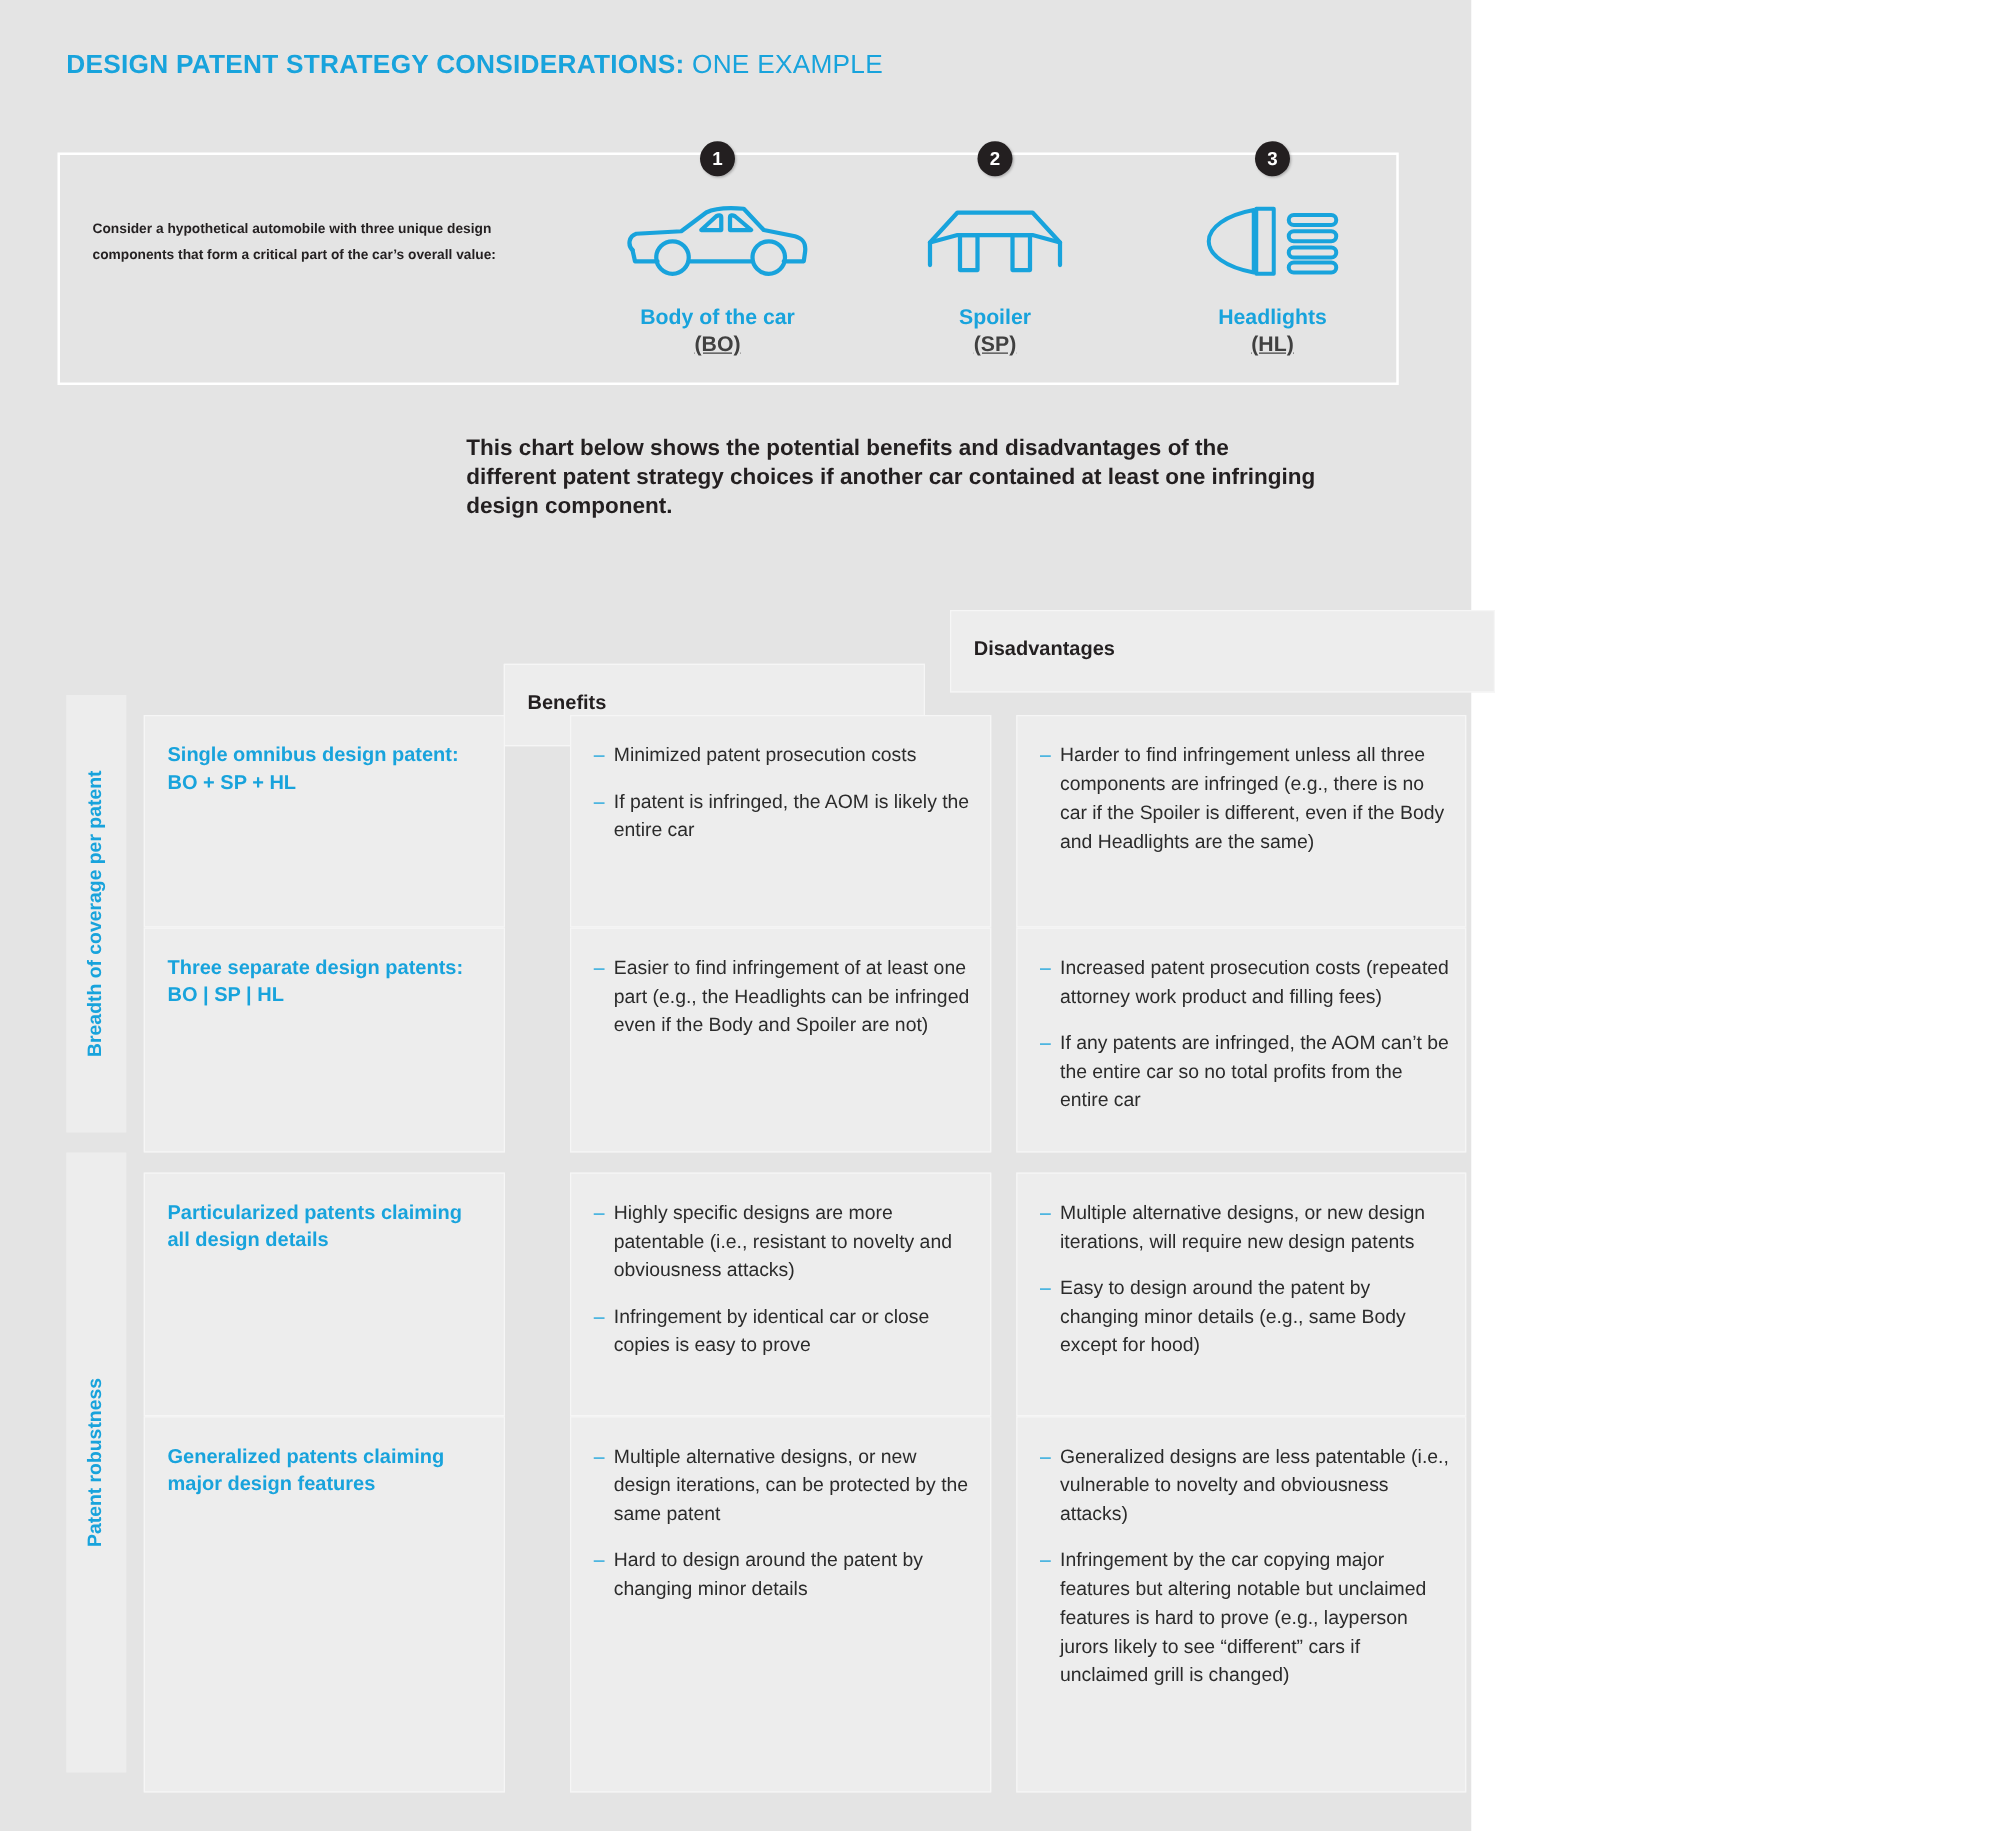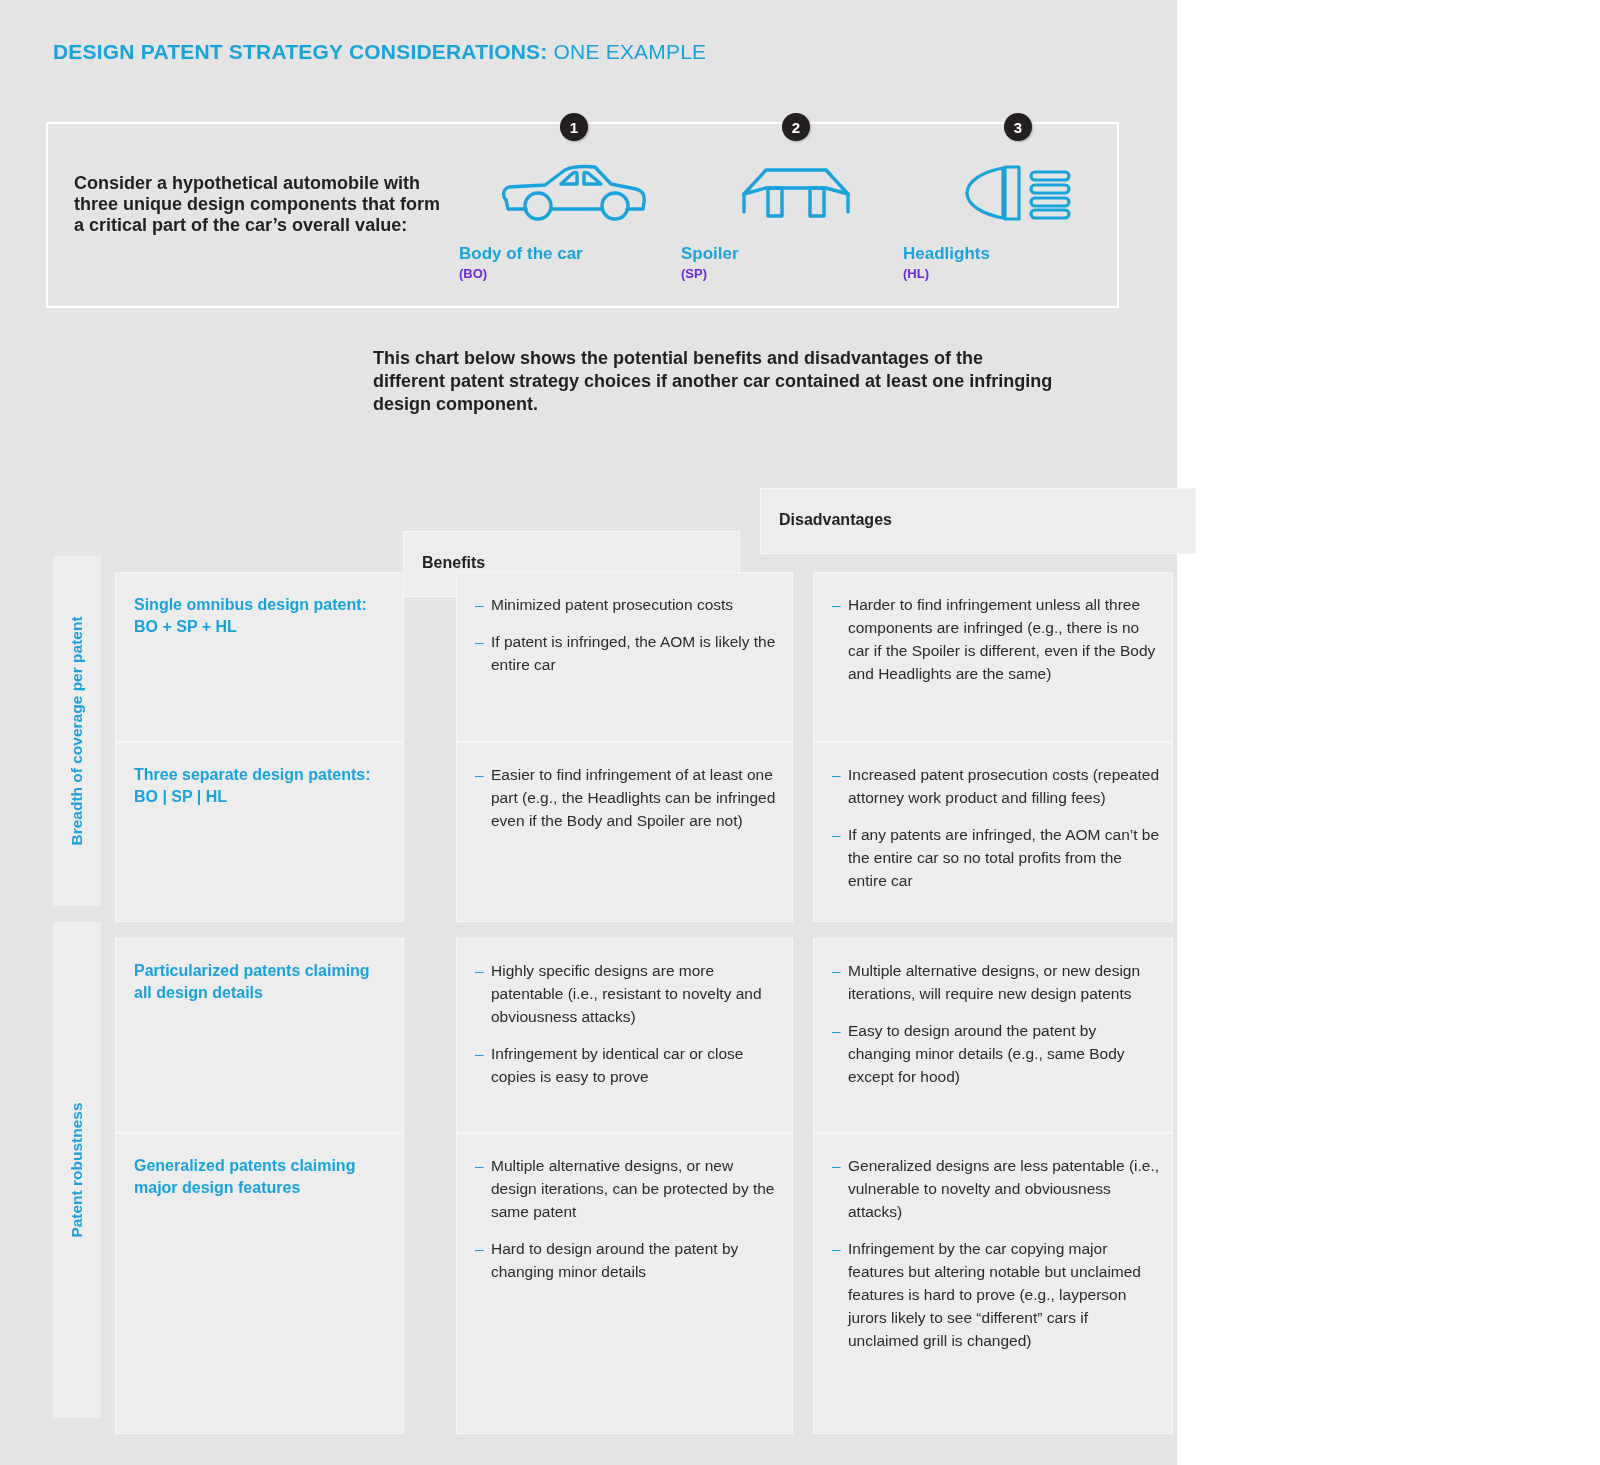--- a/index.html
+++ b/index.html
@@ -22,30 +22,30 @@
   .title .t-bold{color:#18a3dc;font-weight:bold;}
   .title .t-light{color:#18a3dc;font-weight:normal;}
 
   
   .intro-box{
     position:absolute;left:46px;top:122px;width:1073px;height:186px;
     border:2px solid #ffffff;box-sizing:border-box;
   }
   .intro-text{
     position:absolute;left:74px;top:173px;width:370px;
-    font-size:18px;font-weight:bold;color:#231f20;line-height:21px;
+    font-size:11px;font-weight:bold;color:#231f20;line-height:21px;
   }
   .comp{
-    position:absolute;top:160px;width:230px;text-align:left;
+    position:absolute;top:160px;width:230px;text-align:center;
   }
   .comp .icon-wrap{height:65px;display:flex;align-items:center;justify-content:center;}
   .comp .label{
     margin-top:16px;color:#18a3dc;font-weight:bold;font-size:17px;line-height:25px;
   }
-  .comp .abbr{color:#6d28d9;font-weight:bold;font-size:13px;}
+  .comp .abbr{color:#404040;font-weight:bold;font-size:17px;text-decoration:underline;}
   #comp-1{left:459px;}
   #comp-2{left:681px;}
   #comp-3{left:903px;}
 
   .badge{
     position:absolute;top:113px;width:28px;height:28px;border-radius:50%;
     background:#231f20;color:#ffffff;font-size:15px;font-weight:bold;
     display:flex;align-items:center;justify-content:center;
     box-shadow:1px 1px 2px rgba(0,0,0,0.25);
   }

